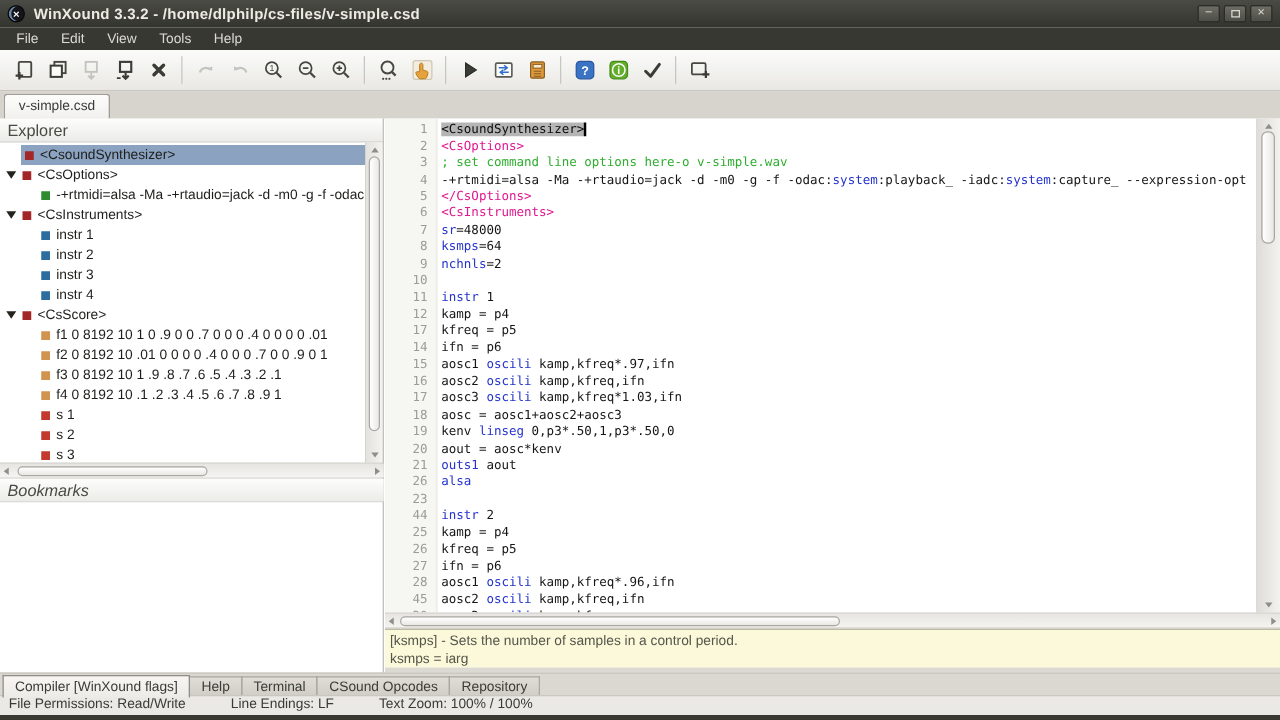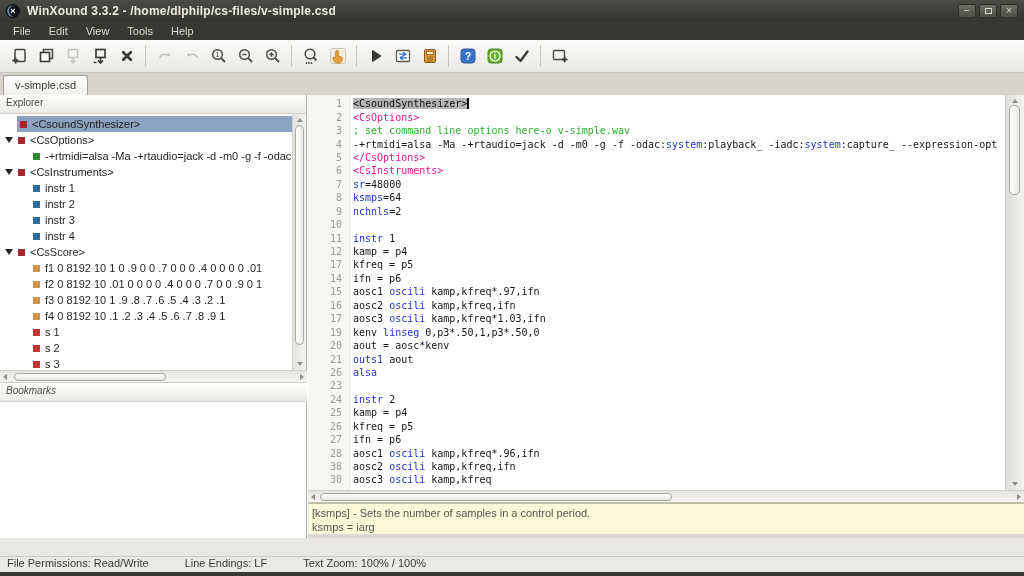--- a/index.html
+++ b/index.html
@@ -40,21 +40,21 @@
     background:#d7d4ce; border-bottom:1px solid #c2c0ba; }
   .doc-tab { position:absolute; left:3px; top:2px; height:20px;
     background:linear-gradient(#fdfdfc,#f1f0ed); border:1px solid #9e9d97; border-bottom:none;
     border-radius:3px 3px 0 0; font-size:11px; color:#3a3a36; padding:0 11px; line-height:19px; }
 
   
   .main { position:absolute; left:0; top:95px; width:1024px; height:443px; background:#fff; }
   .left-panel { position:absolute; left:0; top:0; width:307px; height:443px;
     background:#fff; border-right:1px solid #aeaca7; }
   .panel-header { height:19px; background:linear-gradient(#fdfdfc,#ebebe7);
-    border-bottom:1px solid #d2d1cc; font-size:10px; color:#4a4a45; padding:2px 0 0 6px; }
+    border-bottom:1px solid #d2d1cc; font-size:13px; color:#4a4a45; padding:2px 0 0 6px; }
 
   .tree { position:absolute; left:0; top:19px; width:293px; height:256px; overflow:hidden; padding-top:2px; }
   .tree-row { height:16px; display:flex; align-items:center; white-space:nowrap;
     overflow:hidden; width:100%; font-size:11px; color:#1e1e1c; }
   .tree-row.selected { background:linear-gradient(90deg, rgba(0,0,0,0) 0 17px, #8ba3c1 17px 100%); }
   .expander { width:0; height:0; border-left:4px solid transparent; border-right:4px solid transparent;
     border-top:6px solid #23231f; margin:0 5px 0 5px; flex:0 0 auto; }
   .bullet { width:7px; height:7px; margin-right:5px; flex:0 0 auto; }
   .ind1 { padding-left:20px; } .ind2 { padding-left:33px; } .ind0e { }
 
@@ -381,31 +381,32 @@
             <div class="cl"><span class="ln">8</span><span class="ct"><span class="tok-k">ksmps</span><span class="tok-p">=64</span></span></div>
             <div class="cl"><span class="ln">9</span><span class="ct"><span class="tok-k">nchnls</span><span class="tok-p">=2</span></span></div>
             <div class="cl"><span class="ln">10</span><span class="ct"></span></div>
             <div class="cl"><span class="ln">11</span><span class="ct"><span class="tok-k">instr</span><span class="tok-p"> 1</span></span></div>
             <div class="cl"><span class="ln">12</span><span class="ct"><span class="tok-p">kamp = p4</span></span></div>
             <div class="cl"><span class="ln">17</span><span class="ct"><span class="tok-p">kfreq = p5</span></span></div>
             <div class="cl"><span class="ln">14</span><span class="ct"><span class="tok-p">ifn = p6</span></span></div>
             <div class="cl"><span class="ln">15</span><span class="ct"><span class="tok-p">aosc1 </span><span class="tok-k">oscili</span><span class="tok-p"> kamp,kfreq*.97,ifn</span></span></div>
             <div class="cl"><span class="ln">16</span><span class="ct"><span class="tok-p">aosc2 </span><span class="tok-k">oscili</span><span class="tok-p"> kamp,kfreq,ifn</span></span></div>
             <div class="cl"><span class="ln">17</span><span class="ct"><span class="tok-p">aosc3 </span><span class="tok-k">oscili</span><span class="tok-p"> kamp,kfreq*1.03,ifn</span></span></div>
+            <div class="cl"><span class="ln">18</span><span class="ct"><span class="tok-p">aosc = aosc1+aosc2+aosc3</span></span></div>
             <div class="cl"><span class="ln">19</span><span class="ct"><span class="tok-p">kenv </span><span class="tok-k">linseg</span><span class="tok-p"> 0,p3*.50,1,p3*.50,0</span></span></div>
             <div class="cl"><span class="ln">20</span><span class="ct"><span class="tok-p">aout = aosc*kenv</span></span></div>
             <div class="cl"><span class="ln">21</span><span class="ct"><span class="tok-k">outs1</span><span class="tok-p"> aout</span></span></div>
             <div class="cl"><span class="ln">26</span><span class="ct"><span class="tok-k">alsa</span></span></div>
             <div class="cl"><span class="ln">23</span><span class="ct"></span></div>
-            <div class="cl"><span class="ln">24</span><span class="ct"><span class="tok-k">instr</span><span class="tok-p"> 2</span></span></div>
+            <div class="cl"><span class="ln">44</span><span class="ct"><span class="tok-k">instr</span><span class="tok-p"> 2</span></span></div>
             <div class="cl"><span class="ln">25</span><span class="ct"><span class="tok-p">kamp = p4</span></span></div>
             <div class="cl"><span class="ln">26</span><span class="ct"><span class="tok-p">kfreq = p5</span></span></div>
             <div class="cl"><span class="ln">27</span><span class="ct"><span class="tok-p">ifn = p6</span></span></div>
             <div class="cl"><span class="ln">28</span><span class="ct"><span class="tok-p">aosc1 </span><span class="tok-k">oscili</span><span class="tok-p"> kamp,kfreq*.96,ifn</span></span></div>
-            <div class="cl"><span class="ln">38</span><span class="ct"><span class="tok-p">aosc2 </span><span class="tok-k">oscili</span><span class="tok-p"> kamp,kfreq,ifn</span></span></div>
+            <div class="cl"><span class="ln">45</span><span class="ct"><span class="tok-p">aosc2 </span><span class="tok-k">oscili</span><span class="tok-p"> kamp,kfreq,ifn</span></span></div>
             <div class="cl"><span class="ln">30</span><span class="ct"><span class="tok-p">aosc3 </span><span class="tok-k">oscili</span><span class="tok-p"> kamp,kfreq</span></span></div>
           </div>
       </div>
 
       <div class="ed-vscroll">
         <div class="arr up" style="left:6px; top:4px;"></div>
         <div class="vthumb" style="left:3px; top:10px; height:90px; width:11px;"></div>
         <div class="arr down" style="left:6px; bottom:4px;"></div>
       </div>
 
@@ -416,20 +417,21 @@
       </div>
 
       <div class="hint-panel">
         <div class="hint-line">[ksmps] - Sets the number of samples in a control period.</div>
         <div class="hint-line">ksmps = iarg</div>
       </div>
       <div class="ed-bottom-gap"></div>
     </div>
   </div>
 
+  <div class="bottom-tabbar"><span class="btab active">Compiler [WinXound flags]</span><span class="btab">Help</span><span class="btab">Terminal</span><span class="btab">CSound Opcodes</span><span class="btab">Repository</span></div>
 
   <div class="statusbar">
       <span class="sb-item">File Permissions: Read/Write</span>
       <span class="sb-item">Line Endings: LF</span>
       <span class="sb-item">Text Zoom: 100% / 100%</span>
     </div>
 
   <div class="bottom-strip"></div>
 </div>
 

